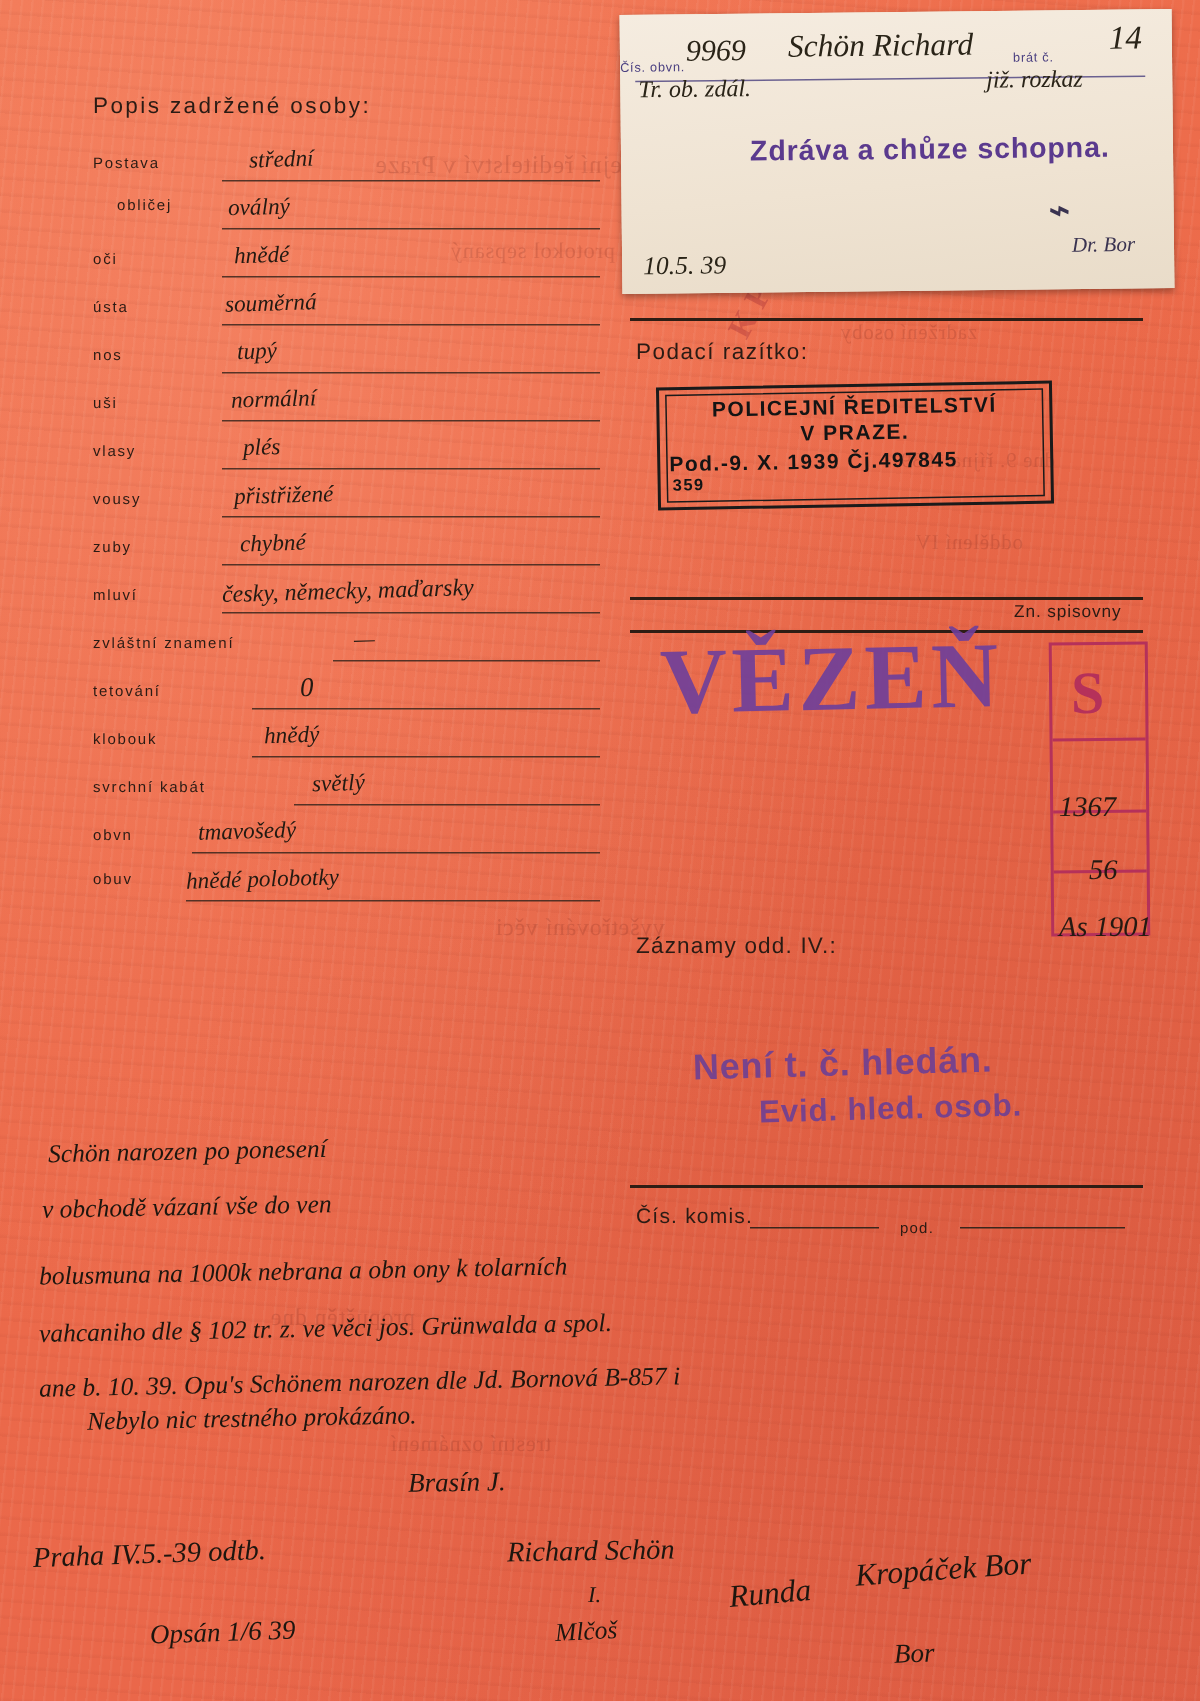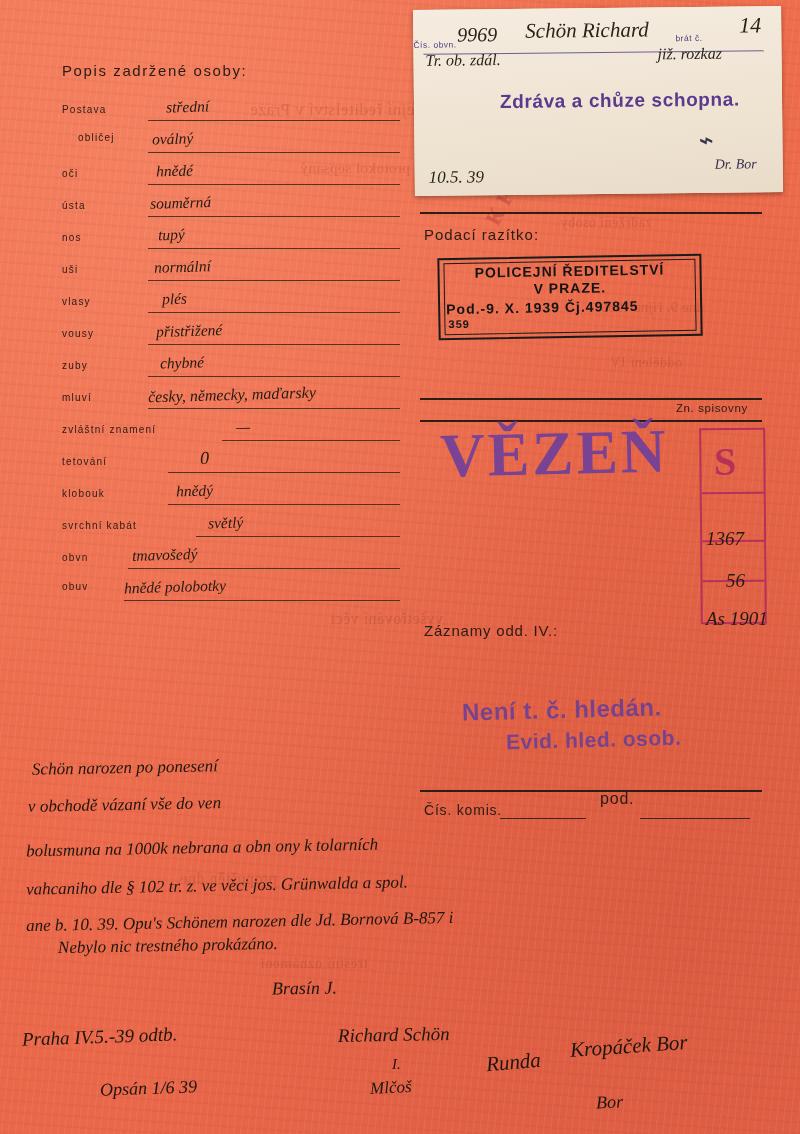--- a/index.html
+++ b/index.html
@@ -301,21 +301,21 @@
 
   <div class="thick" style="left:420px; top:398px; width:342px;"></div>
   <div class="lbl" style="left:676px; top:402px; font-size:11.5px; letter-spacing:0.6px;">Zn. spisovny</div>
 
   <div class="thick" style="left:420px; top:420px; width:342px;"></div>
 
   <div class="lbl" style="left:424px; top:622px; font-size:15px; letter-spacing:0.8px;">Záznamy odd. IV.:</div>
 
   <div class="thick" style="left:420px; top:790px; width:342px;"></div>
   <div class="lbl" style="left:424px; top:802px; font-size:14px; letter-spacing:0.8px;">Čís. komis.</div>
-  <div class="lbl" style="left:600px; top:790px; font-size:16px; letter-spacing:0.8px;">pod.</div>
+  <div class="lbl" style="left:600px; top:814px; font-size:10px; letter-spacing:0.8px;">pod.</div>
   <div class="rule" style="left:500px; top:818px; width:86px;"></div>
   <div class="rule" style="left:640px; top:818px; width:110px;"></div>
 
   <div id="slip">
     <div class="slip-pre" style="left:0; top:30px;">Čís. obvn.</div>
     <div class="slip-pre" style="left:262px; top:26px;">brát č.</div>
 
     <div class="slip-hand" style="left:44px; top:14px; font-size:20px;">9969</div>
     <div class="slip-hand" style="left:112px; top:10px; font-size:21px;">Schön Richard</div>
     <div class="slip-hand" style="left:326px; top:6px; font-size:22px;">14</div>

